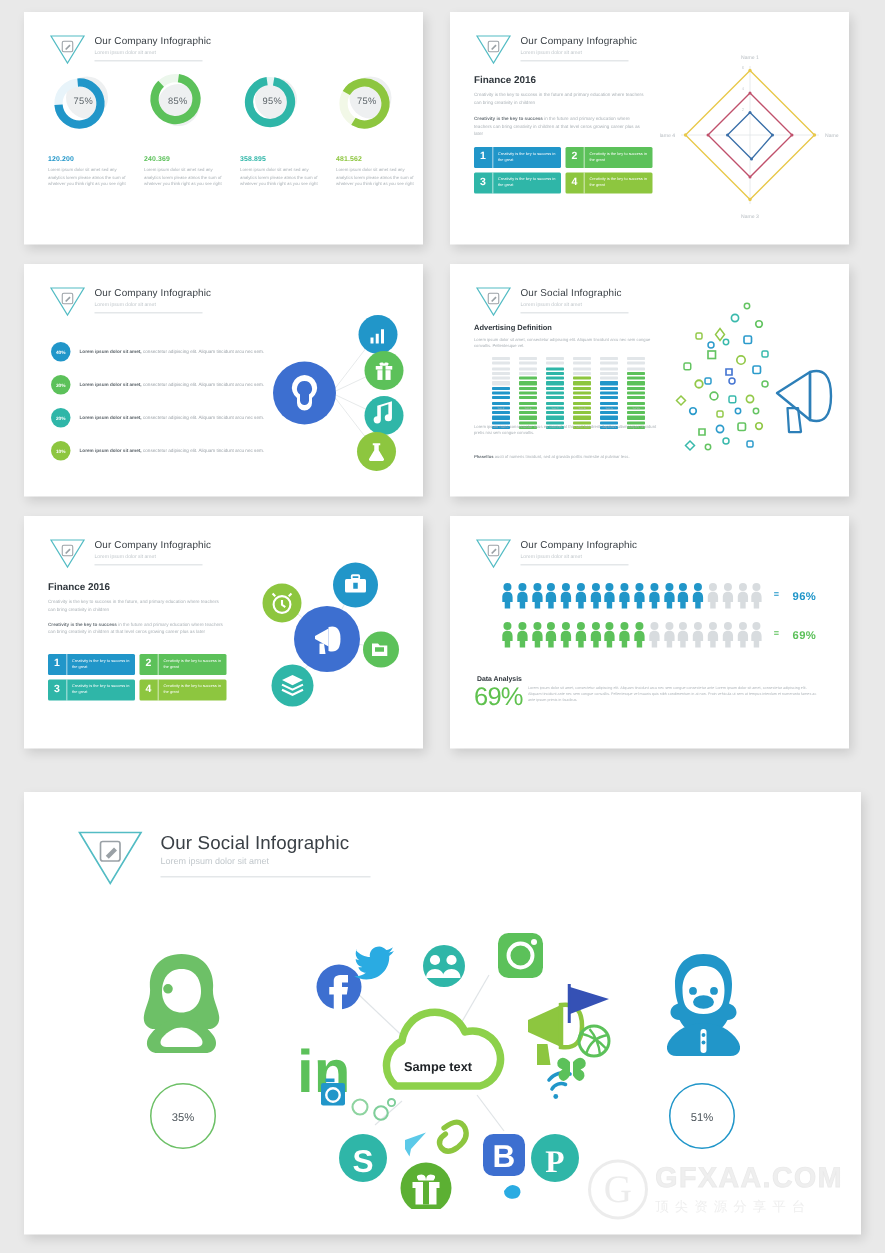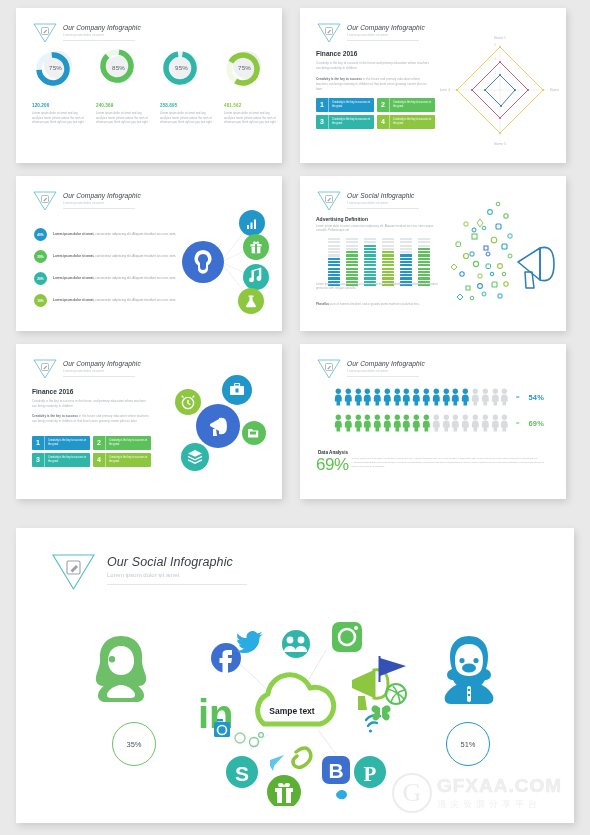--- a/index.html
+++ b/index.html
@@ -16,21 +16,21 @@
     box-shadow:2px 3px 7px rgba(0,0,0,0.13);
   }
   .slide.sm { width:266px; height:155px; }
   .slide.big { width:558px; height:295px; left:16px; top:528px; }
 
   
   .hdr { position:absolute; display:flex; align-items:flex-start; }
   .tri { width:26px; height:22px; position:relative; flex:0 0 auto; }
   .tri svg { display:block; }
   .hdr-txt { margin-left:5px; padding-top:2px; }
-  .hdr-title { font-size:6.6px; color:#3a4046; letter-spacing:.1px; white-space:nowrap;font-style:italic; }
+  .hdr-title { font-size:6.6px; color:#3a4046; letter-spacing:.1px; white-space:nowrap; }
   .hdr-sub { font-size:3.4px; color:#c2c8cc; margin-top:1.5px; white-space:nowrap; }
   .hdr-rule { width:72px; height:1px; background:#e4e7e9; margin-top:3px; }
 
   
   .donut-row { position:absolute; left:16px; top:36px; width:236px; display:flex; justify-content:space-between; }
   .donut { width:47px; height:47px; position:relative; }
   .donut svg { display:block; }
   .donut .dlabel {
     position:absolute; inset:0; display:flex; align-items:center; justify-content:center;
     font-size:6.2px; color:#5b6368; letter-spacing:.2px;
@@ -662,21 +662,21 @@
         <svg width="8.6" height="18" viewBox="0 0 9 18">
           <circle cx="4.5" cy="3" r="2.8" fill="#d8dcdf"></circle>
           <path d="M4.5 6.4 c2.6 0 3.6 1.6 3.6 4 v3.2 h-1.7 v4.4 h-3.8 v-4.4 h-1.7 v-3.2 c0 -2.4 1 -4 3.6 -4 z" fill="#d8dcdf"></path>
         </svg>
         <svg width="8.6" height="18" viewBox="0 0 9 18">
           <circle cx="4.5" cy="3" r="2.8" fill="#d8dcdf"></circle>
           <path d="M4.5 6.4 c2.6 0 3.6 1.6 3.6 4 v3.2 h-1.7 v4.4 h-3.8 v-4.4 h-1.7 v-3.2 c0 -2.4 1 -4 3.6 -4 z" fill="#d8dcdf"></path>
         </svg>
       </div>
     <div class="pr-eq" style="color:#2196c9">=</div>
-    <div class="pr-val" style="color:#2196c9">54%</div>
+    <div class="pr-val" style="color:#2196c9">96%</div>
   </div>
 
   <div class="people-row" style="left:34px; top:70px;">
     <div class="pr-icons" id="row-green">
         <svg width="8.6" height="18" viewBox="0 0 9 18">
           <circle cx="4.5" cy="3" r="2.8" fill="#5cc15a"></circle>
           <path d="M4.5 6.4 c2.6 0 3.6 1.6 3.6 4 v3.2 h-1.7 v4.4 h-3.8 v-4.4 h-1.7 v-3.2 c0 -2.4 1 -4 3.6 -4 z" fill="#5cc15a"></path>
         </svg>
         <svg width="8.6" height="18" viewBox="0 0 9 18">
           <circle cx="4.5" cy="3" r="2.8" fill="#5cc15a"></circle>
@@ -772,21 +772,21 @@
     </div>
   </div>
 
   <svg style="position:absolute; left:62px; top:100px;" width="86" height="86" viewBox="0 0 86 86">
     <path d="M43 8 c-15 0 -22 11 -21 23 c.5 7 -3 12 -4 18 c-1 6 3 9 7 9 l36 0 c4 0 8 -3 7 -9 c-1 -6 -4.5 -11 -4 -18 c1 -12 -6 -23 -21 -23 z" fill="#6dc067"></path>
     <path d="M43 18 c-9 0 -13 7 -13 15 c0 8 5 14 13 14 c8 0 13 -6 13 -14 c0 -8 -4 -15 -13 -15 z" fill="#fff"></path>
     <path d="M34 28 a3.2 3.2 0 1 0 0 6.4 a3.2 3.2 0 1 0 0 -6.4 z" fill="#6dc067"></path>
     <path d="M22 62 c6 -8 14 -11 21 -11 c7 0 15 3 21 11 c4 5 2 12 -5 12 l-32 0 c-7 0 -9 -7 -5 -12 z" fill="#6dc067"></path>
     <path d="M30 64 c4 -5 9 -7 13 -7 c4 0 9 2 13 7 c2 3 1 6 -3 6 l-20 0 c-4 0 -5 -3 -3 -6 z" fill="#fff"></path>
   </svg>
-  <div class="pct-circle" style="left:96px; top:194px; border:1.3px solid #6dc067;">35%</div>
+  <div class="pct-circle" style="left:84px; top:194px; border:1.3px solid #6dc067;">35%</div>
 
   <svg style="position:absolute; right:62px; top:100px;" width="86" height="86" viewBox="0 0 86 86">
     <path d="M43 8 c-13 0 -19 9 -19 20 c0 6 1 10 2 13 c-3 1 -5 3 -5 6 c0 3 3 5 6 5 c3 6 9 10 16 10 c7 0 13 -4 16 -10 c3 0 6 -2 6 -5 c0 -3 -2 -5 -5 -6 c1 -3 2 -7 2 -13 c0 -11 -6 -20 -19 -20 z" fill="#2196c9"></path>
     <path d="M43 16 c-10 0 -14 7 -14 16 c0 3 .4 6 1 8 c1 4 5 8 13 8 c8 0 12 -4 13 -8 c.6 -2 1 -5 1 -8 c0 -9 -4 -16 -14 -16 z" fill="#fff"></path>
     <ellipse cx="43" cy="40" rx="7" ry="4.5" fill="#2196c9"></ellipse>
     <path d="M36 30 a2.6 2.6 0 1 0 0 5.2 a2.6 2.6 0 1 0 0 -5.2 z M50 30 a2.6 2.6 0 1 0 0 5.2 a2.6 2.6 0 1 0 0 -5.2 z" fill="#2196c9"></path>
     <path d="M20 66 c5 -8 14 -12 23 -12 c9 0 18 4 23 12 c3 5 1 10 -5 10 l-36 0 c-6 0 -8 -5 -5 -10 z" fill="#2196c9"></path>
     <rect x="41" y="58" width="4" height="16" rx="2" fill="#fff"></rect>
     <circle cx="43" cy="62" r="1.3" fill="#2196c9"></circle>
       <circle cx="43" cy="67" r="1.3" fill="#2196c9"></circle>

